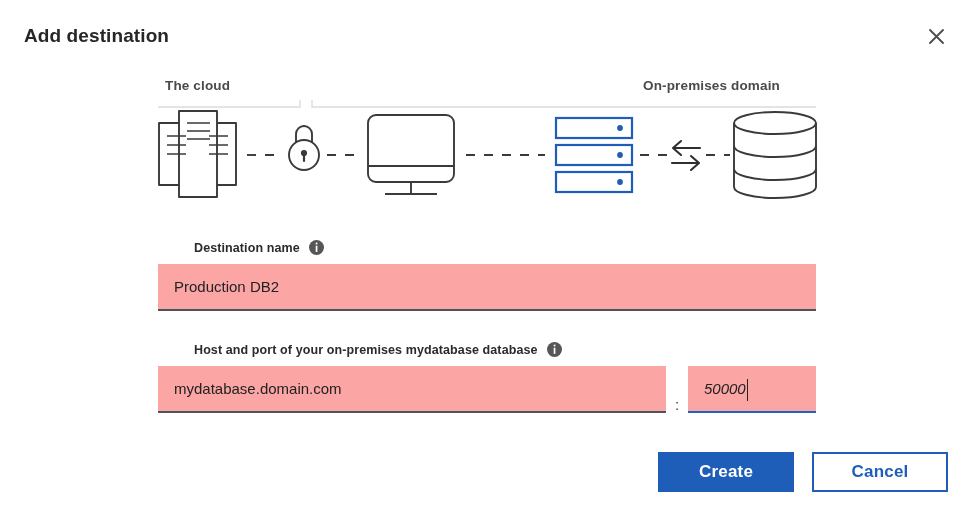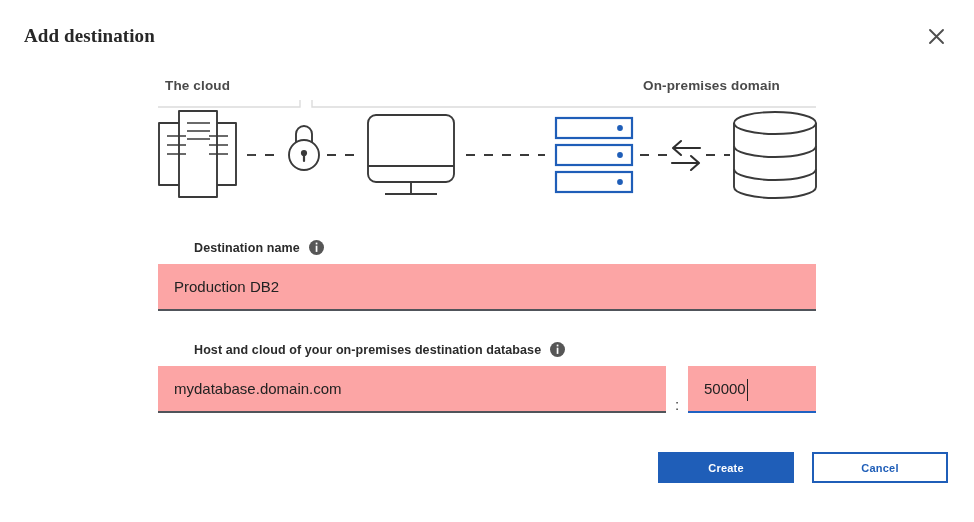--- a/index.html
+++ b/index.html
@@ -9,21 +9,20 @@
     font-family: "Liberation Sans", sans-serif;
     overflow: hidden;
   }
   .modal { position: relative; width: 974px; height: 522px; background: #fff; }
 
   
   .modal-title {
     position: absolute; left: 24px; top: 25px;
     font-size: 19px; font-weight: 700; color: #272727;
     letter-spacing: .1px;
-    font-family: Liberation Serif, serif;
   }
   .close-btn {
     position: absolute; right: 18px; top: 16px;
     width: 40px; height: 40px;
     display: flex; align-items: center; justify-content: center;
     cursor: pointer; background: transparent; border: none;
   }
   .close-btn svg { display: block; }
 
   
@@ -58,32 +57,32 @@
     padding: 0 16px; outline: none;
   }
   .group-host { margin-top: 31px; }
   .hostport-row { display: flex; align-items: flex-end; }
   .host-wrap { width: 508px; }
   .colon {
     width: 22px; display: flex; align-items: center; justify-content: center;
     font-size: 15px; color: #3c3c3c; user-select: none;
   }
   .port-wrap { width: 128px; position: relative; }
-  .text-input.focused { border-bottom: 2px solid #1f62c2; }
+  .text-input.focused { border-bottom: 2px solid #1f62c2; font-style: italic; }
   .caret {
     position: absolute; top: 13px; width: 1px; height: 22px;
     background: #222;
   }
 
   
   .footer { position: absolute; left: 0; top: 452px; width: 974px; height: 46px; }
   .btn {
-    position: absolute; height: 31px; width: 136px;
+    position: absolute; height: 40px; width: 136px;
     font-family: "Liberation Sans", sans-serif;
-    font-size: 11px; font-weight: 700; letter-spacing: .2px;
+    font-size: 17px; font-weight: 700; letter-spacing: .2px;
     cursor: pointer; display: flex; align-items: center; justify-content: center;
   }
   .btn-create { left: 658px; background: #1f5eb8; color: #ffffff; border: 1px solid #1f5eb8; }
   .btn-cancel { left: 812px; background: #ffffff; color: #1f5eb8; border: 2px solid #1f5eb8; }
 </style>
 </head>
 <body>
 
 <div class="modal">
 
@@ -186,21 +185,21 @@
             <rect x="6.7" y="2.6" width="1.7" height="1.8" fill="#ffffff"></rect>
             <rect x="6.7" y="5.7" width="1.7" height="6.2" fill="#ffffff"></rect>
           </svg>
         </span>
       </div>
       <input class="text-input" type="text" value="Production DB2" style="">
     </div>
 
     <div class="field-group group-host">
       <div class="field-label-row">
-        <span class="field-label">Host and cloud of your on-premises destination database</span>
+        <span class="field-label">Host and port of your on-premises mydatabase database</span>
         <span class="info-icon">
           <svg width="15" height="15" viewBox="0 0 15 15" aria-hidden="true">
             <circle cx="7.5" cy="7.5" r="7.5" fill="#565656"></circle>
             <rect x="6.7" y="2.6" width="1.7" height="1.8" fill="#ffffff"></rect>
             <rect x="6.7" y="5.7" width="1.7" height="6.2" fill="#ffffff"></rect>
           </svg>
         </span>
       </div>
       <div class="hostport-row">
         <div class="host-wrap">

